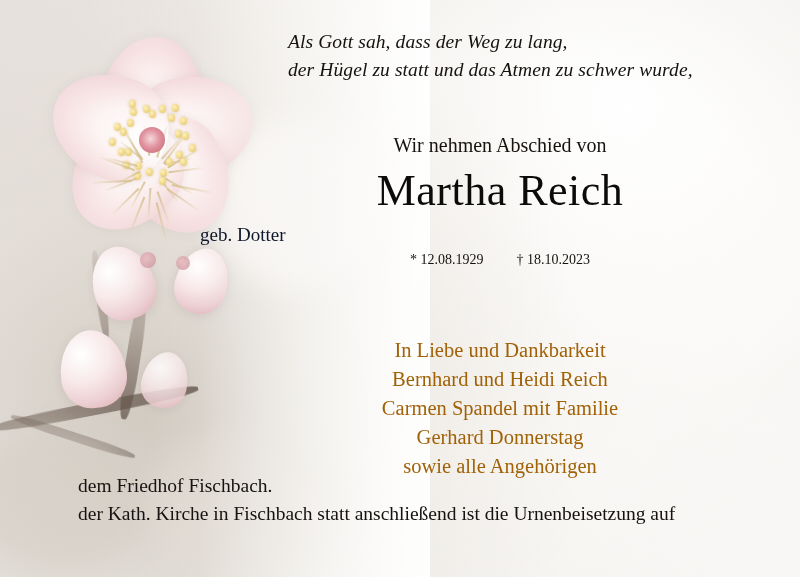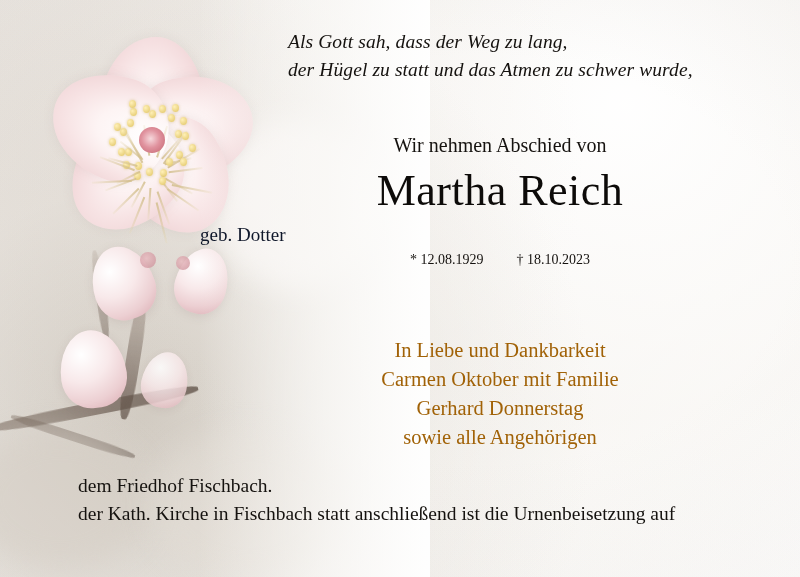--- a/index.html
+++ b/index.html
@@ -345,21 +345,22 @@
     <div class="maiden">geb. Dotter</div>
 
     <div class="dates">
       <span>* 12.08.1929</span>
       <span class="sep"></span>
       <span>† 18.10.2023</span>
     </div>
 
     <div class="mourners">
       <div>In Liebe und Dankbarkeit</div>
-      <div>Carmen Oktober mit Familie</div>
+      <div>Bernhard und Heidi Reich</div>
+      <div>Carmen Spandel mit Familie</div>
       <div>Gerhard Donnerstag</div>
       <div>sowie alle Angehörigen</div>
     </div>
 
     <div class="ceremony">
       <div>dem Friedhof Fischbach.</div>
       <div>der Kath. Kirche in Fischbach statt anschließend ist die Urnenbeisetzung auf</div>
     </div>
 
   </div>

